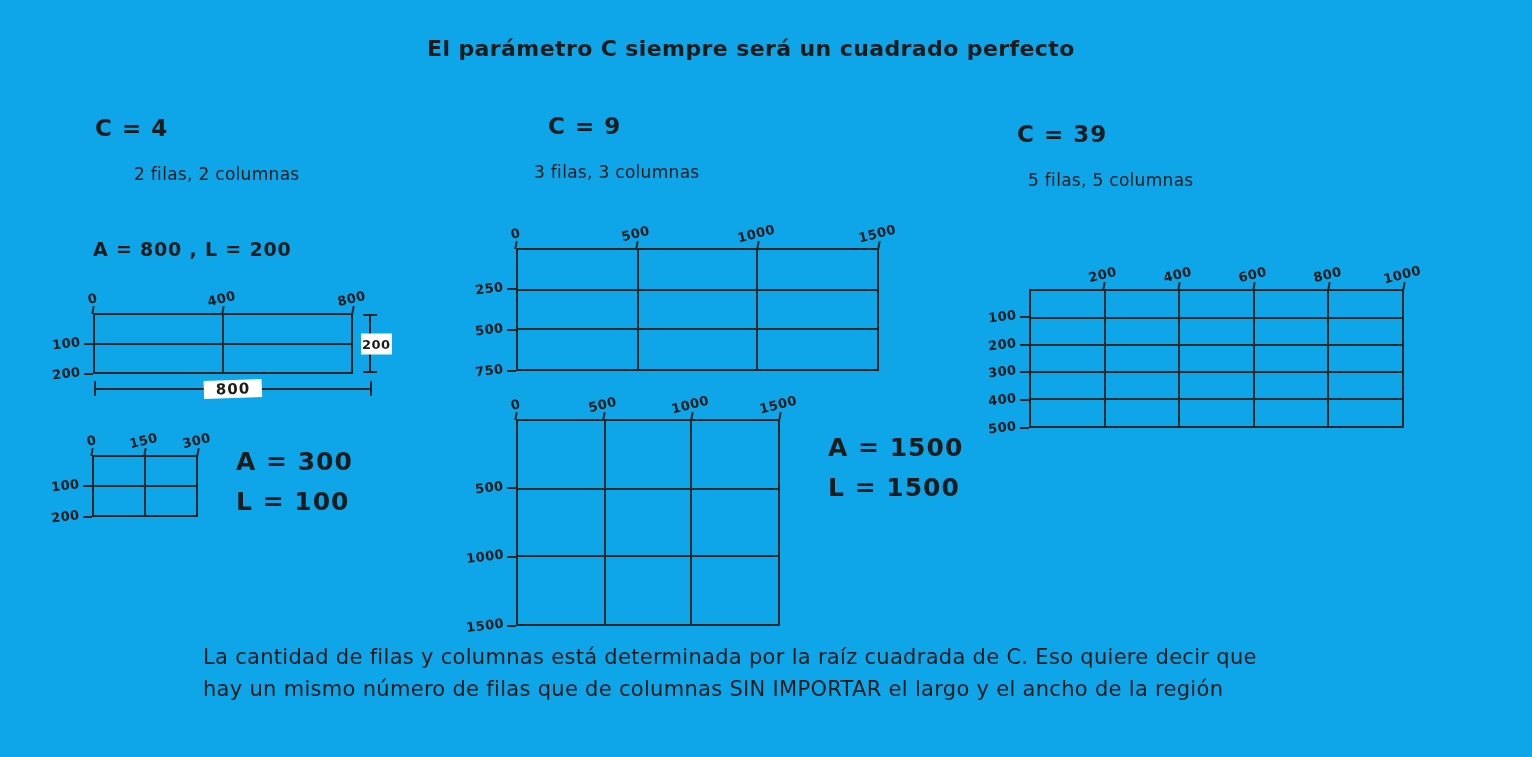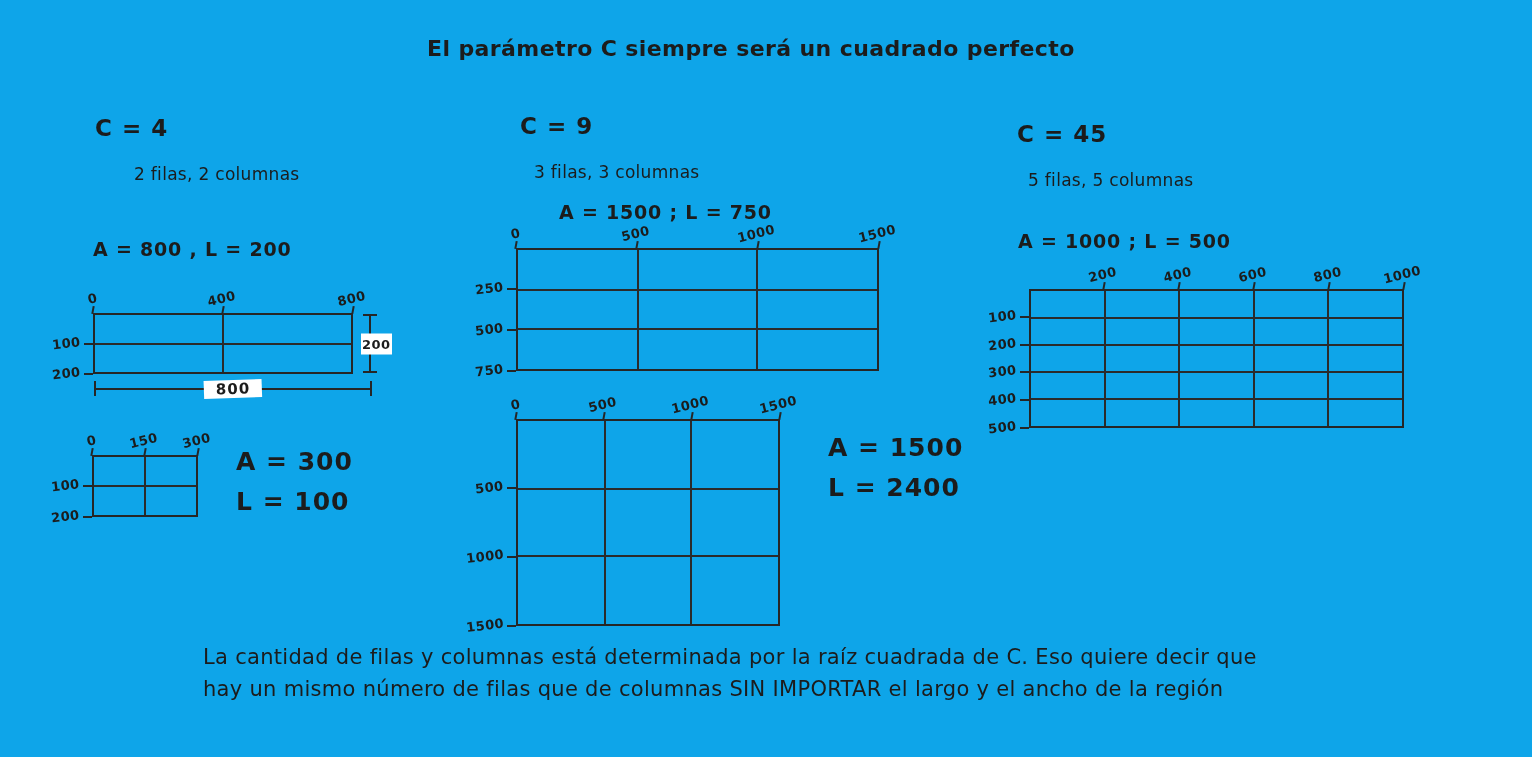--- a/index.html
+++ b/index.html
@@ -5,21 +5,21 @@
   html,body{margin:0;padding:0;background:#ffffff;}
   body{font-family:"DejaVu Sans", sans-serif; color:#1c1c1c;}
   .canvas{position:relative; width:1532px; height:757px; background:#0ea5e9; overflow:hidden;}
 
   .hand{letter-spacing:0.4px; color:#1c1c1c;}
 
   .title{position:absolute; left:427px; top:36px; font-size:22px; font-weight:600; letter-spacing:0.4px;}
 
   .heading{position:absolute; font-size:23px; font-weight:600; letter-spacing:1px;}
   #h-c4{left:79px;  top:115px;margin-left:16px;}
-  #h-c9{left:520px; top:113px;}
+  #h-c9{left:548px; top:113px;}
   #h-c25{left:1017px; top:121px;}
 
   .sub{position:absolute; font-size:17px; font-weight:500; letter-spacing:0.3px;}
   #s-c4{left:134px;  top:164px;}
   #s-c9{left:534px;  top:162px;}
   #s-c25{left:1028px; top:170px;}
 
   .params{position:absolute; font-size:19px; font-weight:700; letter-spacing:0.8px;}
   #p-c4{left:93px;  top:238px;}
   #p-c9{left:559px; top:201px;}
@@ -112,21 +112,20 @@
       <div class="tick-left" style="top: 100%;"></div>
       <span class="left-label" style="top: 100%;">200</span>
       <div class="side-text">
         <div class="side-line">A = 300</div>
         <div class="side-line">L = 100</div>
       </div>
     </div>
 
   <div class="heading hand" id="h-c9">C = 9</div>
   <div class="sub hand" id="s-c9">3 filas, 3 columnas</div>
-  <div class="params hand" id="p-c9">A = 1500 ;  L = 750</div>
   <div class="grid" id="grid-g3">
       <div class="grid-box">
         <div class="vline" style="left: 33.3333%;"></div>
         <div class="vline" style="left: 66.6667%;"></div>
         <div class="hline" style="top: 33.3333%;"></div>
         <div class="hline" style="top: 66.6667%;"></div>
       </div>
       <div class="tick-top" style="left: 0%;"></div>
       <span class="top-label" style="left: 0%;">0</span>
       <div class="tick-top" style="left: 33.3333%;"></div>
@@ -158,27 +157,26 @@
       <div class="tick-top" style="left: 100%;"></div>
       <span class="top-label" style="left: 100%;">1500</span>
       <div class="tick-left" style="top: 33.3333%;"></div>
       <span class="left-label" style="top: 33.3333%;">500</span>
       <div class="tick-left" style="top: 66.6667%;"></div>
       <span class="left-label" style="top: 66.6667%;">1000</span>
       <div class="tick-left" style="top: 100%;"></div>
       <span class="left-label" style="top: 100%;">1500</span>
       <div class="side-text">
         <div class="side-line">A = 1500</div>
-        <div class="side-line">L = 2400</div>
-      </div>
-    </div>
-
-  <div class="heading hand" id="h-c25">C = 45</div>
+        <div class="side-line">L = 1500</div>
+      </div>
+    </div>
+
+  <div class="heading hand" id="h-c25">C = 39</div>
   <div class="sub hand" id="s-c25">5 filas, 5 columnas</div>
-  <div class="params hand" id="p-c25">A = 1000  ;  L = 500</div>
   <div class="grid" id="grid-g5">
       <div class="grid-box">
         <div class="vline" style="left: 20%;"></div>
         <div class="vline" style="left: 40%;"></div>
         <div class="vline" style="left: 60%;"></div>
         <div class="vline" style="left: 80%;"></div>
         <div class="hline" style="top: 20%;"></div>
         <div class="hline" style="top: 40%;"></div>
         <div class="hline" style="top: 60%;"></div>
         <div class="hline" style="top: 80%;"></div>

